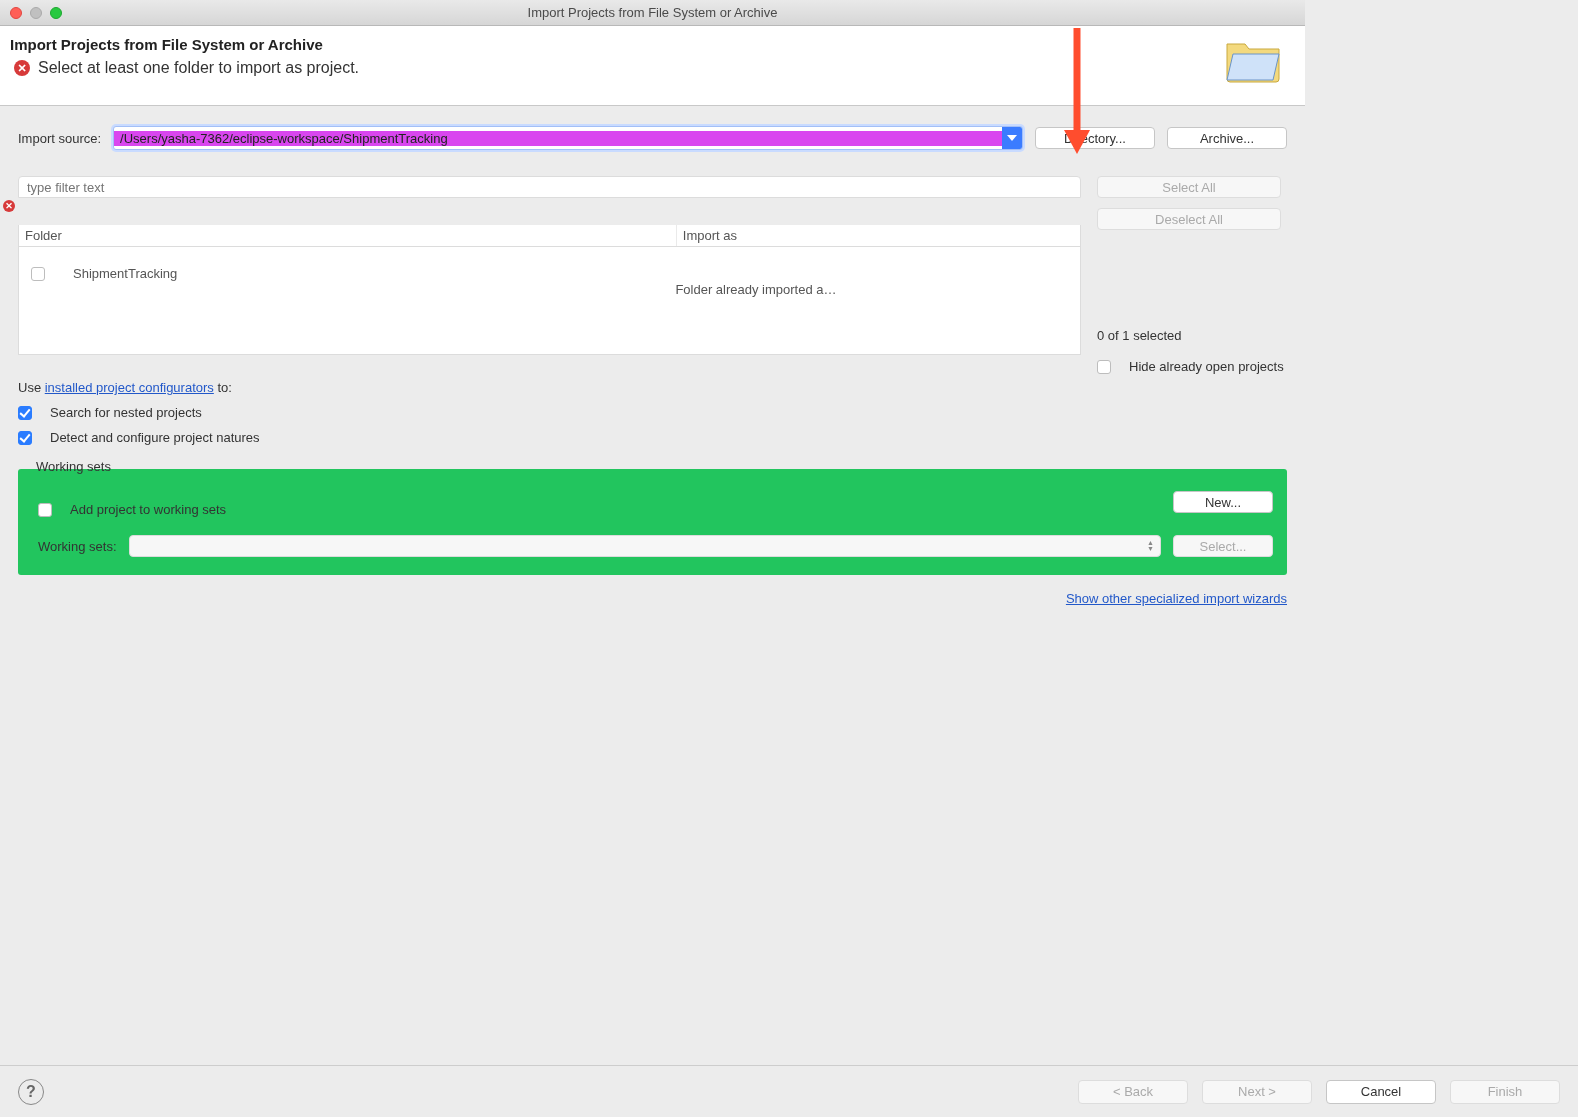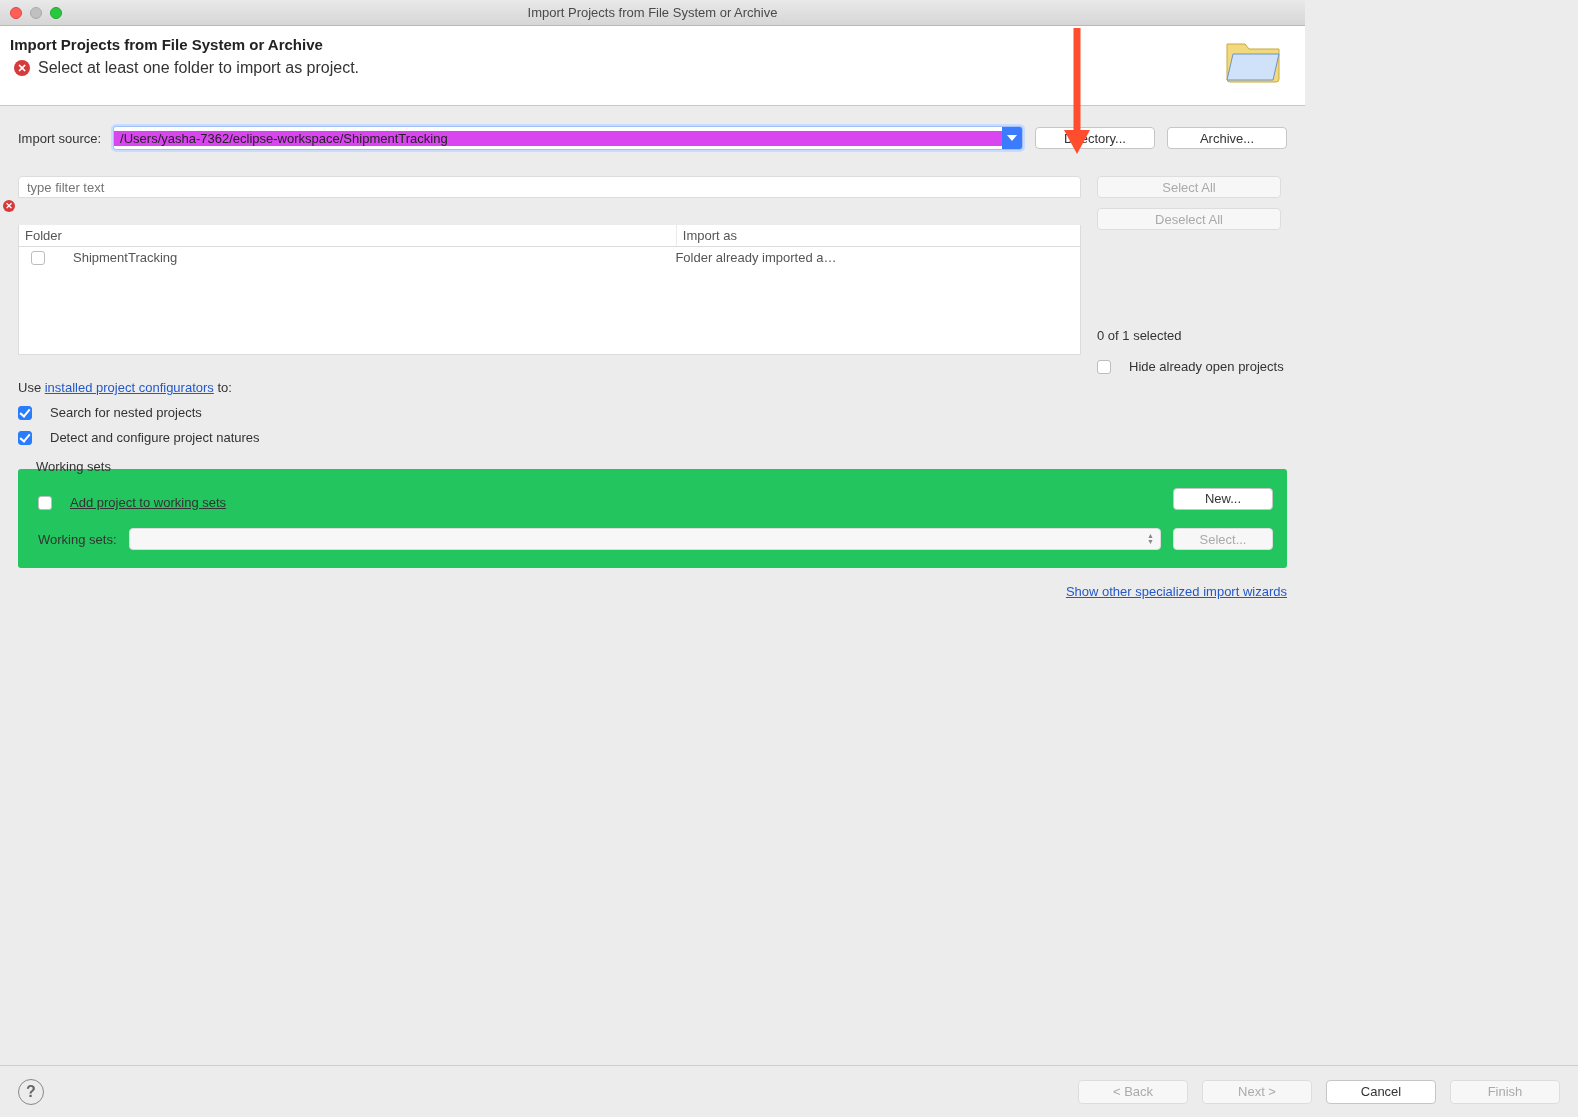--- a/index.html
+++ b/index.html
@@ -96,21 +96,21 @@
   }
   .table-head { display: flex; border-bottom: 1px solid #dcdcdc; color: #555; font-size: 13px; }
   .th { padding: 3px 6px; }
   .th.folder { width: 62%; border-right: 1px solid #eaeaea; }
   .th.import { width: 38%; }
   .table-row { display: flex; font-size: 13px; color: #555; padding: 3px 6px; align-items: center; }
   .cb { width: 14px; height: 14px; border: 1px solid #bdbdbd; border-radius: 3px; background: #fff; margin-right: 10px; }
   .cb.checked { background: #2a7cff; border-color: #2a7cff; position: relative; }
   .cb.checked::after { content: ""; position: absolute; left: 3px; top: 0px; width: 4px; height: 8px; border: solid #fff; border-width: 0 2px 2px 0; transform: rotate(40deg); }
   .tr-folder { width: 62%; display: flex; align-items: center; padding-left: 6px; }
-  .tr-import { width: 38%; white-space: nowrap; overflow: hidden; text-overflow: ellipsis; }
+  .tr-import { width: 38%; white-space: nowrap; overflow: hidden; text-overflow: ellipsis; margin-top: 32px; }
   .small-err {
     width: 12px; height: 12px; border-radius: 50%; background: #d73a3a;
     display: inline-flex; align-items: center; justify-content: center;
     color: #fff; font-weight: 700; font-size: 9px;
     position: absolute; left: -15px; top: 24px;
   }
   .mid-right { width: 190px; display: flex; flex-direction: column; gap: 10px; }
   .sel-count { font-size: 13px; color: #333; margin-top: 88px; }
   .cb-row { display: flex; align-items: center; gap: 8px; font-size: 13px; color: #333; margin-top: 10px; }
   .link { color: #2258c9; text-decoration: underline; cursor: pointer; }
@@ -230,21 +230,21 @@
     <span>Search for nested projects</span>
   </div>
   <div class="cb-row">
     <span class="cb checked"></span>
     <span>Detect and configure project natures</span>
   </div>
 
   <div class="working-sets">
     <div class="ws-legend">Working sets</div>
     <div class="ws-row1">
-      <div class="cb-row" style="margin-top:8px;text-decoration:underline;">
+      <div class="cb-row" style="margin-top:15px;">
         <span class="cb"></span>
         <span>Add project to working sets</span>
       </div>
       <button class="btn" style="width:100px;">New...</button>
     </div>
     <div class="ws-row2">
       <span class="lbl">Working sets:</span>
       <div class="select-box">
         <span class="updown">▲<br>▼</span>
       </div>

